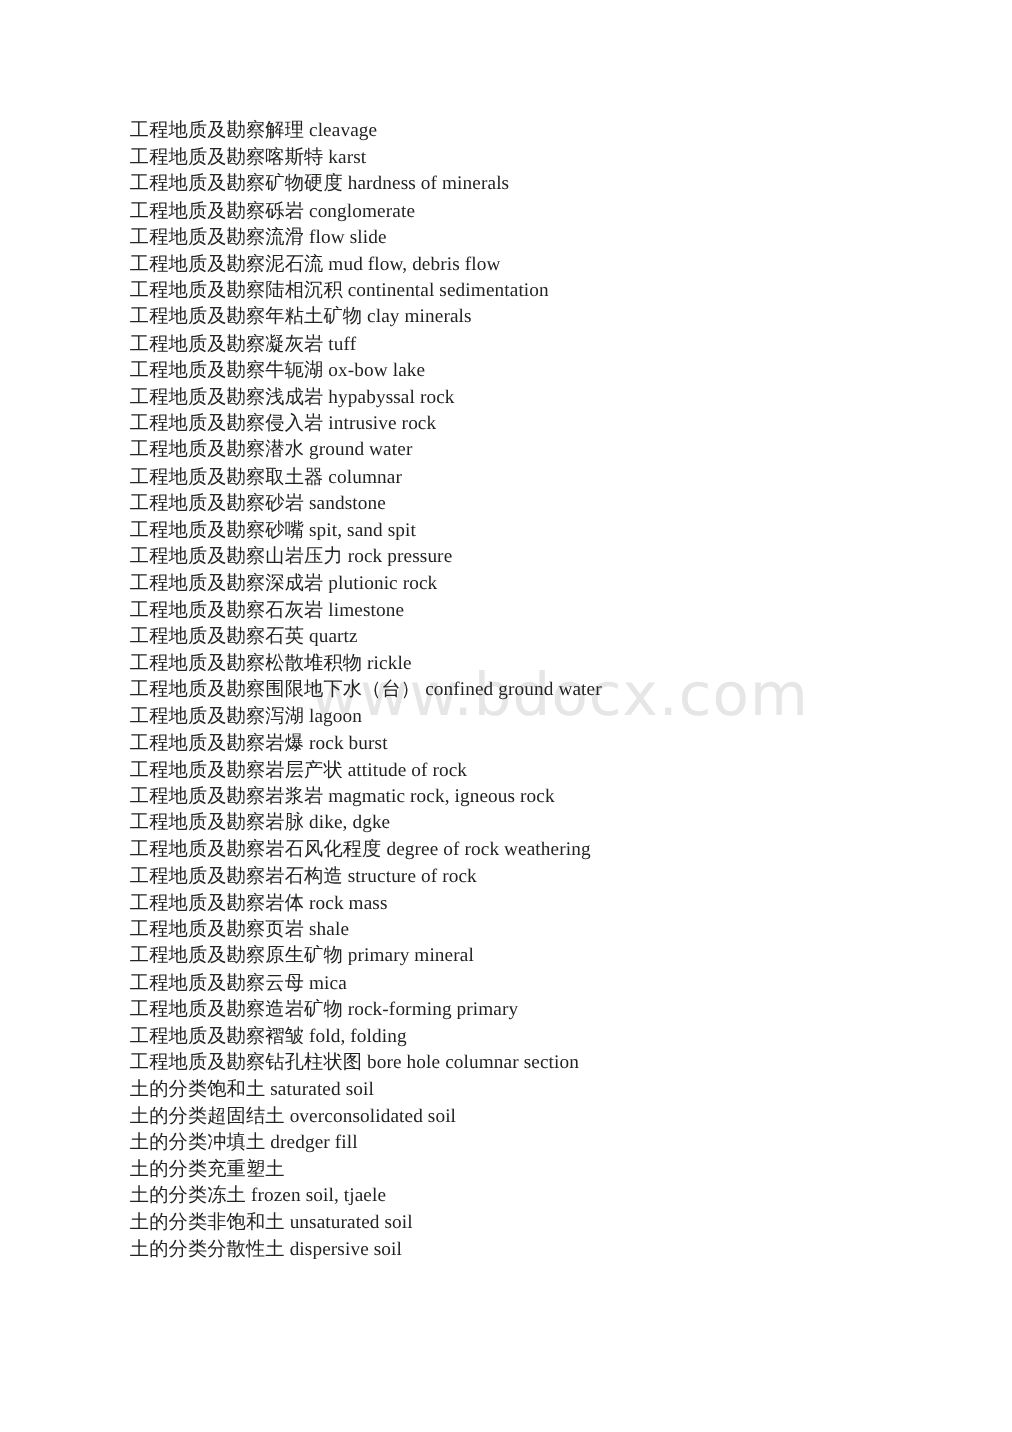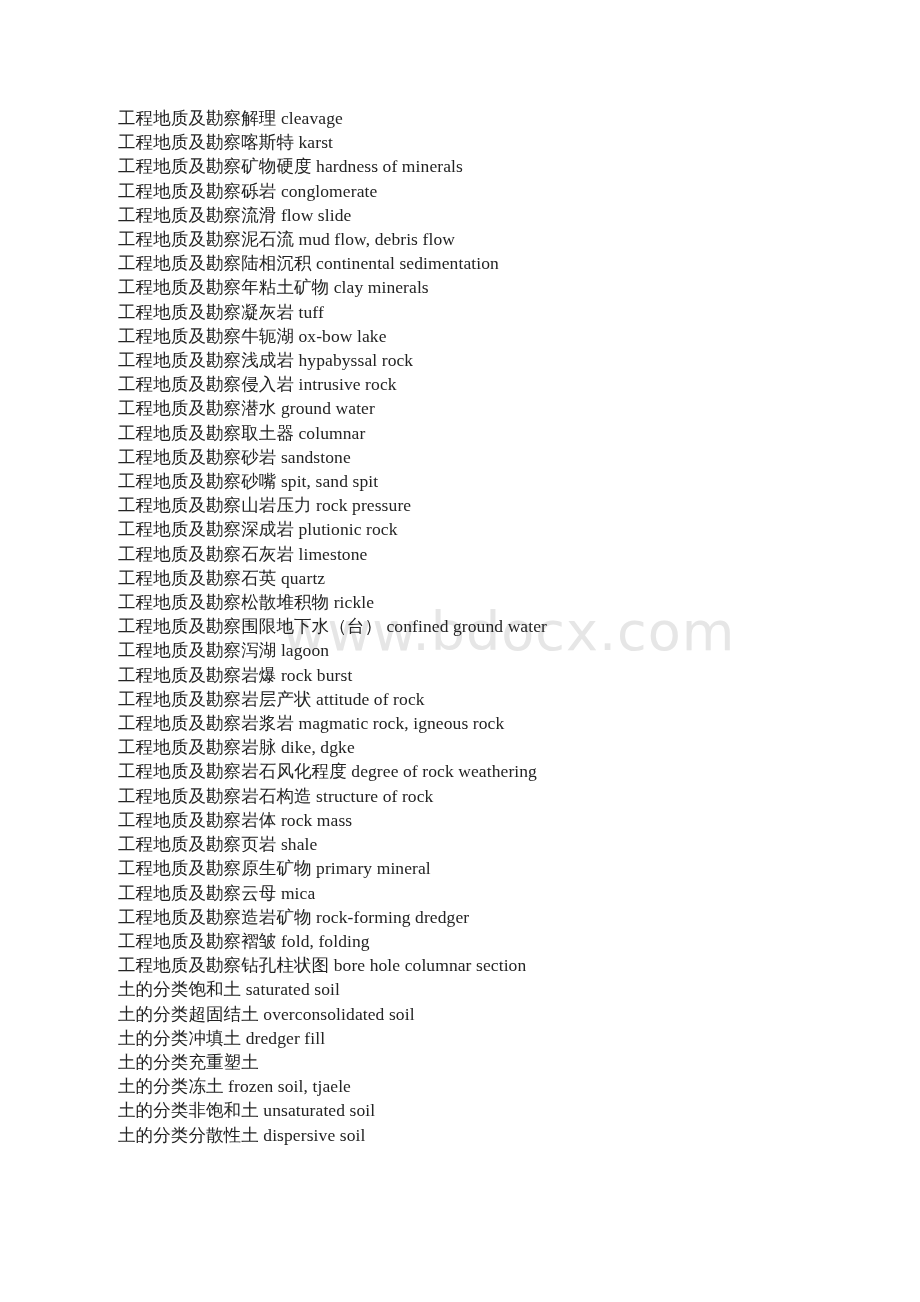--- a/index.html
+++ b/index.html
@@ -94,21 +94,21 @@
       <div class="glossary-line"><span class="term">工程地质及勘察岩爆</span> <span class="translation">rock burst</span></div>
       <div class="glossary-line"><span class="term">工程地质及勘察岩层产状</span> <span class="translation">attitude of rock</span></div>
       <div class="glossary-line"><span class="term">工程地质及勘察岩浆岩</span> <span class="translation">magmatic rock, igneous rock</span></div>
       <div class="glossary-line"><span class="term">工程地质及勘察岩脉</span> <span class="translation">dike, dgke</span></div>
       <div class="glossary-line"><span class="term">工程地质及勘察岩石风化程度</span> <span class="translation">degree of rock weathering</span></div>
       <div class="glossary-line"><span class="term">工程地质及勘察岩石构造</span> <span class="translation">structure of rock</span></div>
       <div class="glossary-line"><span class="term">工程地质及勘察岩体</span> <span class="translation">rock mass</span></div>
       <div class="glossary-line"><span class="term">工程地质及勘察页岩</span> <span class="translation">shale</span></div>
       <div class="glossary-line"><span class="term">工程地质及勘察原生矿物</span> <span class="translation">primary mineral</span></div>
       <div class="glossary-line"><span class="term">工程地质及勘察云母</span> <span class="translation">mica</span></div>
-      <div class="glossary-line"><span class="term">工程地质及勘察造岩矿物</span> <span class="translation">rock-forming dredger</span></div>
+      <div class="glossary-line"><span class="term">工程地质及勘察造岩矿物</span> <span class="translation">rock-forming primary</span></div>
       <div class="glossary-line"><span class="term">工程地质及勘察褶皱</span> <span class="translation">fold, folding</span></div>
       <div class="glossary-line"><span class="term">工程地质及勘察钻孔柱状图</span> <span class="translation">bore hole columnar section</span></div>
       <div class="glossary-line"><span class="term">土的分类饱和土</span> <span class="translation">saturated soil</span></div>
       <div class="glossary-line"><span class="term">土的分类超固结土</span> <span class="translation">overconsolidated soil</span></div>
       <div class="glossary-line"><span class="term">土的分类冲填土</span> <span class="translation">dredger fill</span></div>
       <div class="glossary-line"><span class="term">土的分类充重塑土</span></div>
       <div class="glossary-line"><span class="term">土的分类冻土</span> <span class="translation">frozen soil, tjaele</span></div>
       <div class="glossary-line"><span class="term">土的分类非饱和土</span> <span class="translation">unsaturated soil</span></div>
       <div class="glossary-line"><span class="term">土的分类分散性土</span> <span class="translation">dispersive soil</span></div>
     </div>

